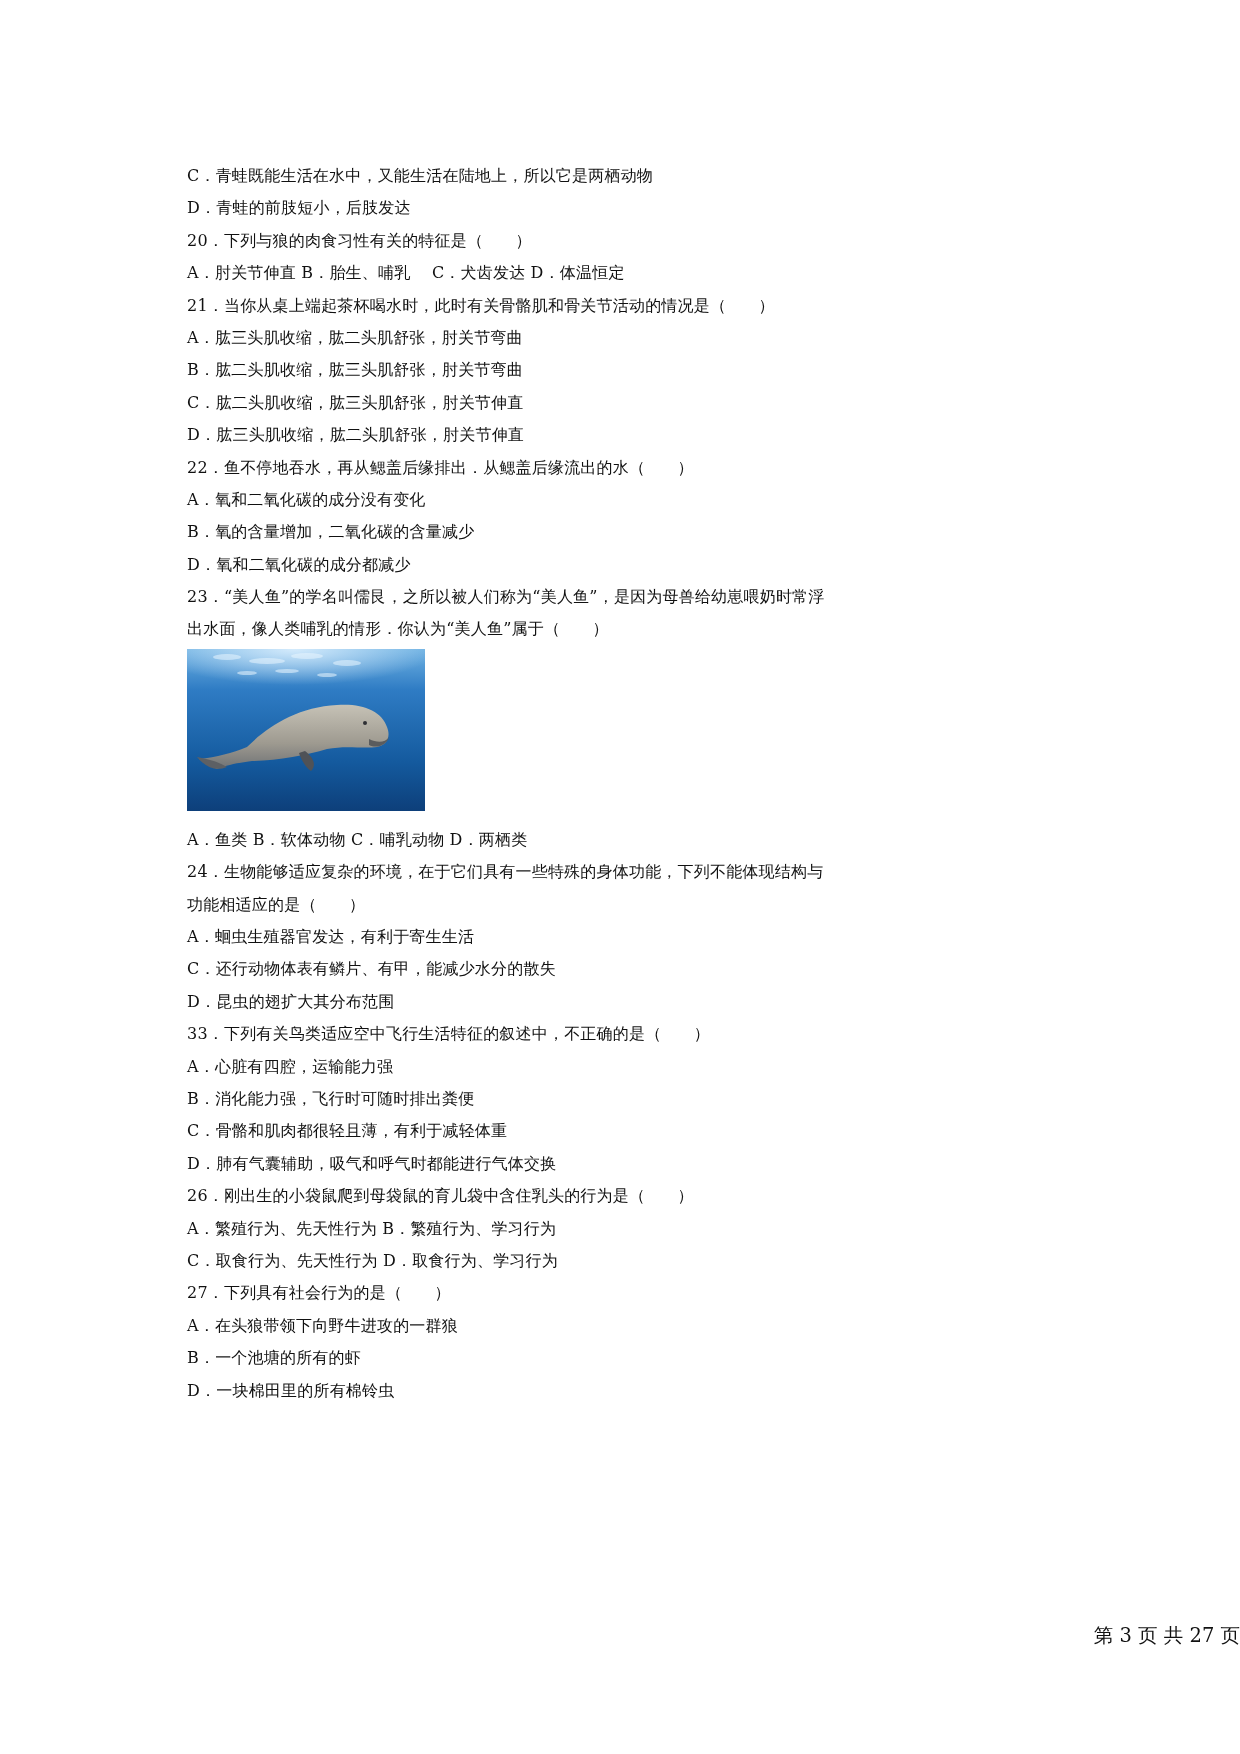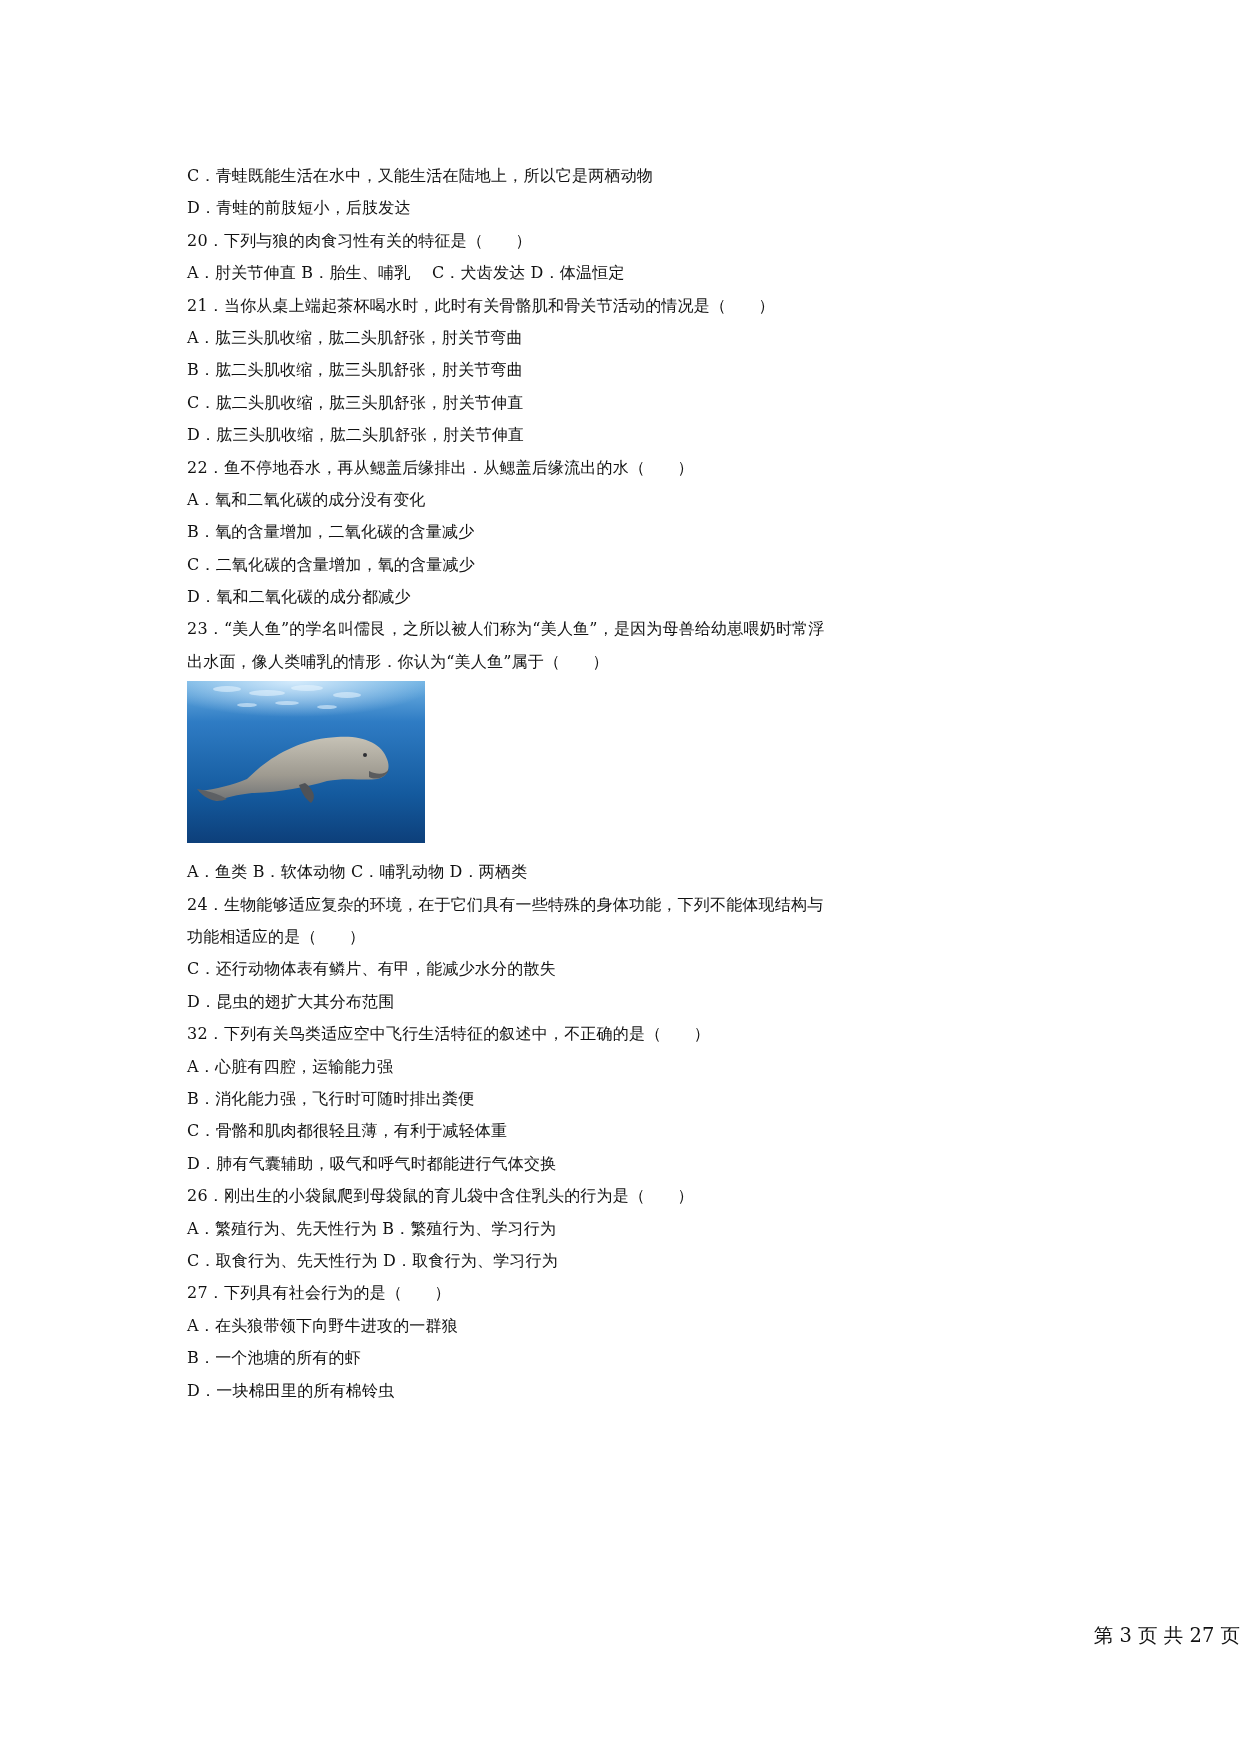--- a/index.html
+++ b/index.html
@@ -61,21 +61,20 @@
 
   <div class="line">21．当你从桌上端起茶杯喝水时，此时有关骨骼肌和骨关节活动的情况是（　　）</div>
   <div class="line">A．肱三头肌收缩，肱二头肌舒张，肘关节弯曲</div>
   <div class="line">B．肱二头肌收缩，肱三头肌舒张，肘关节弯曲</div>
   <div class="line">C．肱二头肌收缩，肱三头肌舒张，肘关节伸直</div>
   <div class="line">D．肱三头肌收缩，肱二头肌舒张，肘关节伸直</div>
 
   <div class="line">22．鱼不停地吞水，再从鳃盖后缘排出．从鳃盖后缘流出的水（　　）</div>
   <div class="line">A．氧和二氧化碳的成分没有变化</div>
   <div class="line">B．氧的含量增加，二氧化碳的含量减少</div>
-  <div class="line">C．二氧化碳的含量增加，氧的含量减少</div>
   <div class="line">D．氧和二氧化碳的成分都减少</div>
 
   <div class="line">23．“美人鱼”的学名叫儒艮，之所以被人们称为“美人鱼”，是因为母兽给幼崽喂奶时常浮</div>
   <div class="line">出水面，像人类哺乳的情形．你认为“美人鱼”属于（　　）</div>
 
   <div class="figure">
     <svg width="238" height="162" viewBox="0 0 238 162" xmlns="http://www.w3.org/2000/svg">
       <defs>
         <linearGradient id="water" x1="0" y1="0" x2="0" y2="1">
           <stop offset="0" stop-color="#6fb2e3"></stop>
@@ -114,24 +113,25 @@
       <circle cx="178" cy="74" r="2" fill="#2d2f33"></circle>
 
       <path d="M 182 90 C 190 94, 198 94, 202 88 C 200 96, 190 100, 182 96 Z" fill="#5a5c5e"></path>
     </svg>
   </div>
 
   <div class="line">A．鱼类 B．软体动物 C．哺乳动物 D．两栖类</div>
 
   <div class="line">24．生物能够适应复杂的环境，在于它们具有一些特殊的身体功能，下列不能体现结构与</div>
   <div class="line">功能相适应的是（　　）</div>
+  <div class="line">A．蛔虫生殖器官发达，有利于寄生生活</div>
   <div class="line">C．还行动物体表有鳞片、有甲，能减少水分的散失</div>
   <div class="line">D．昆虫的翅扩大其分布范围</div>
 
-  <div class="line">32．下列有关鸟类适应空中飞行生活特征的叙述中，不正确的是（　　）</div>
+  <div class="line">33．下列有关鸟类适应空中飞行生活特征的叙述中，不正确的是（　　）</div>
   <div class="line">A．心脏有四腔，运输能力强</div>
   <div class="line">B．消化能力强，飞行时可随时排出粪便</div>
   <div class="line">C．骨骼和肌肉都很轻且薄，有利于减轻体重</div>
   <div class="line">D．肺有气囊辅助，吸气和呼气时都能进行气体交换</div>
 
   <div class="line">26．刚出生的小袋鼠爬到母袋鼠的育儿袋中含住乳头的行为是（　　）</div>
   <div class="line">A．繁殖行为、先天性行为 B．繁殖行为、学习行为</div>
   <div class="line">C．取食行为、先天性行为 D．取食行为、学习行为</div>
 
   <div class="line">27．下列具有社会行为的是（　　）</div>

